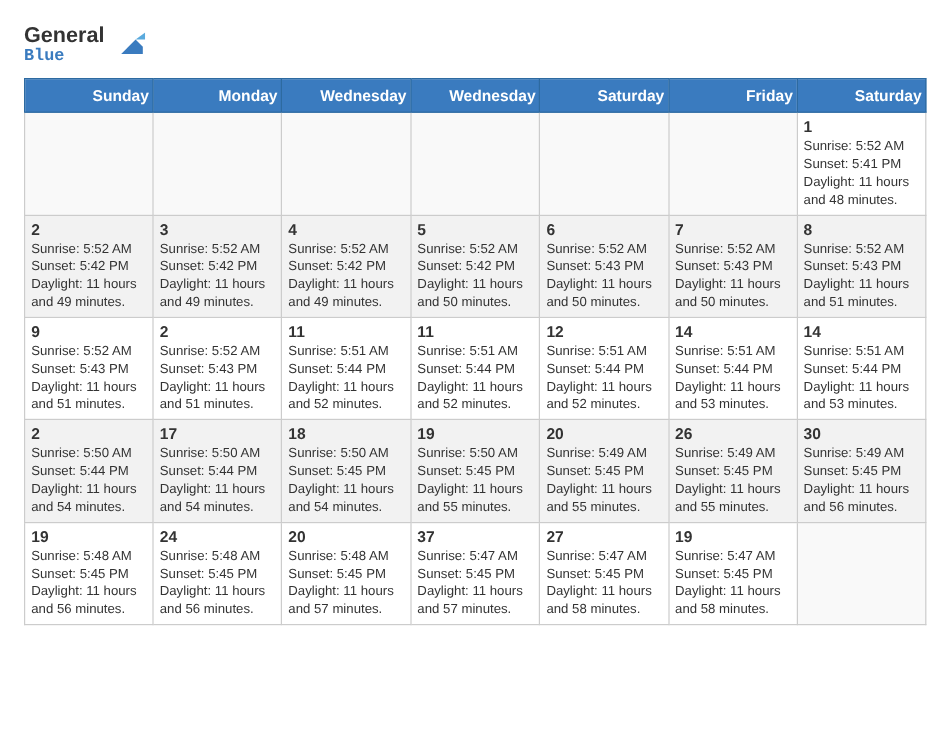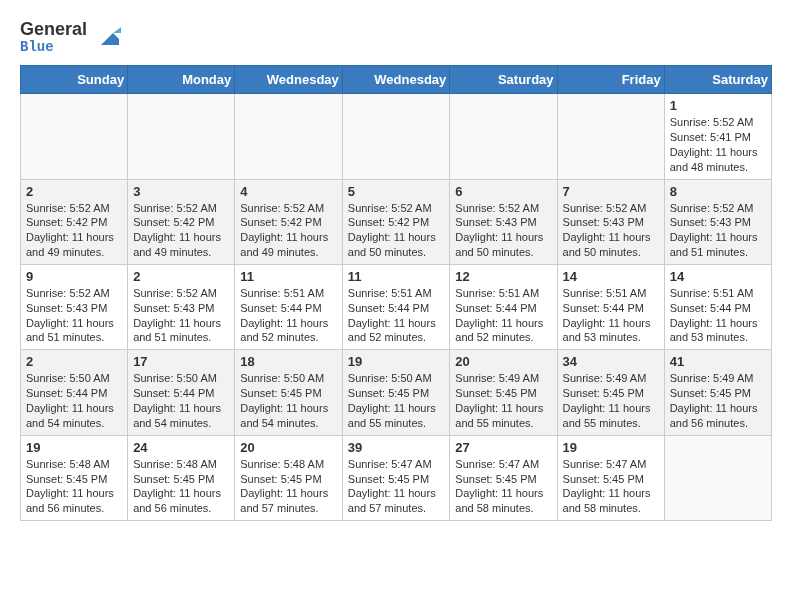--- a/index.html
+++ b/index.html
@@ -261,28 +261,28 @@
 and 55 minutes.</div>
         </td>
         <td>
           <span class="day-num">20</span>
           <div class="day-info" style="white-space: pre-line;">Sunrise: 5:49 AM
 Sunset: 5:45 PM
 Daylight: 11 hours
 and 55 minutes.</div>
         </td>
         <td>
-          <span class="day-num">34</span>
+          <span class="day-num">26</span>
           <div class="day-info" style="white-space: pre-line;">Sunrise: 5:49 AM
 Sunset: 5:45 PM
 Daylight: 11 hours
 and 55 minutes.</div>
         </td>
         <td>
-          <span class="day-num">41</span>
+          <span class="day-num">30</span>
           <div class="day-info" style="white-space: pre-line;">Sunrise: 5:49 AM
 Sunset: 5:45 PM
 Daylight: 11 hours
 and 56 minutes.</div>
         </td>
       </tr>
       <tr>
         <td>
           <span class="day-num">19</span>
           <div class="day-info" style="white-space: pre-line;">Sunrise: 5:48 AM
@@ -298,21 +298,21 @@
 and 56 minutes.</div>
         </td>
         <td>
           <span class="day-num">20</span>
           <div class="day-info" style="white-space: pre-line;">Sunrise: 5:48 AM
 Sunset: 5:45 PM
 Daylight: 11 hours
 and 57 minutes.</div>
         </td>
         <td>
-          <span class="day-num">39</span>
+          <span class="day-num">37</span>
           <div class="day-info" style="white-space: pre-line;">Sunrise: 5:47 AM
 Sunset: 5:45 PM
 Daylight: 11 hours
 and 57 minutes.</div>
         </td>
         <td>
           <span class="day-num">27</span>
           <div class="day-info" style="white-space: pre-line;">Sunrise: 5:47 AM
 Sunset: 5:45 PM
 Daylight: 11 hours

